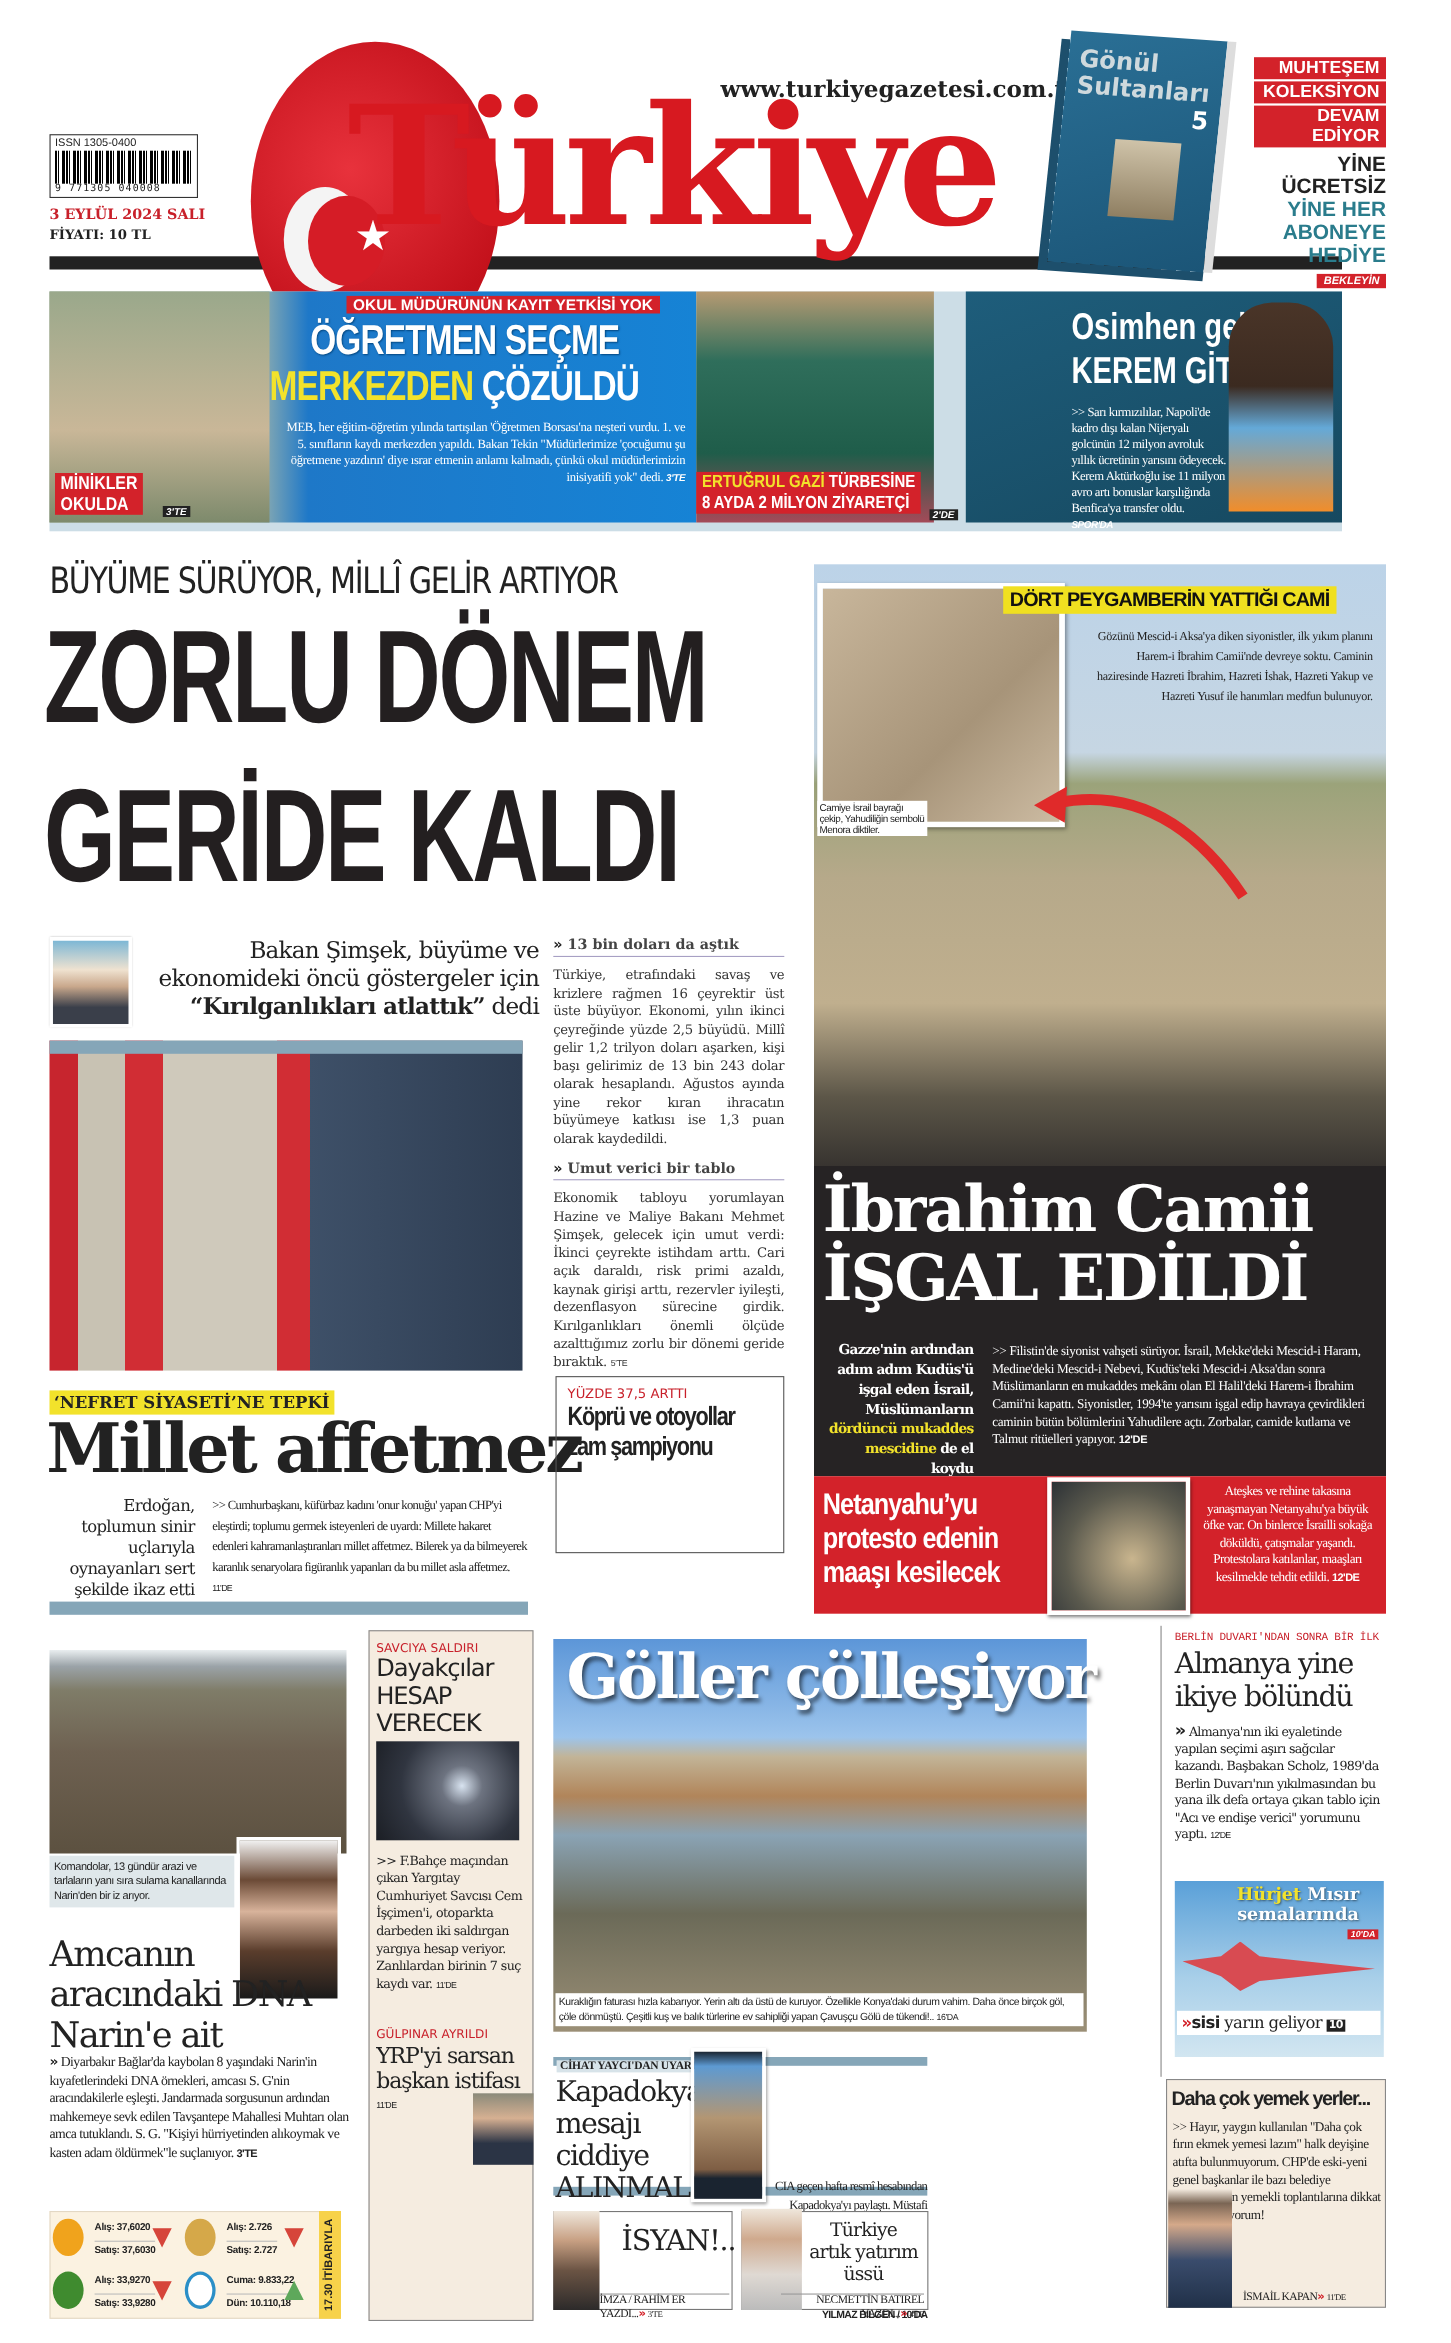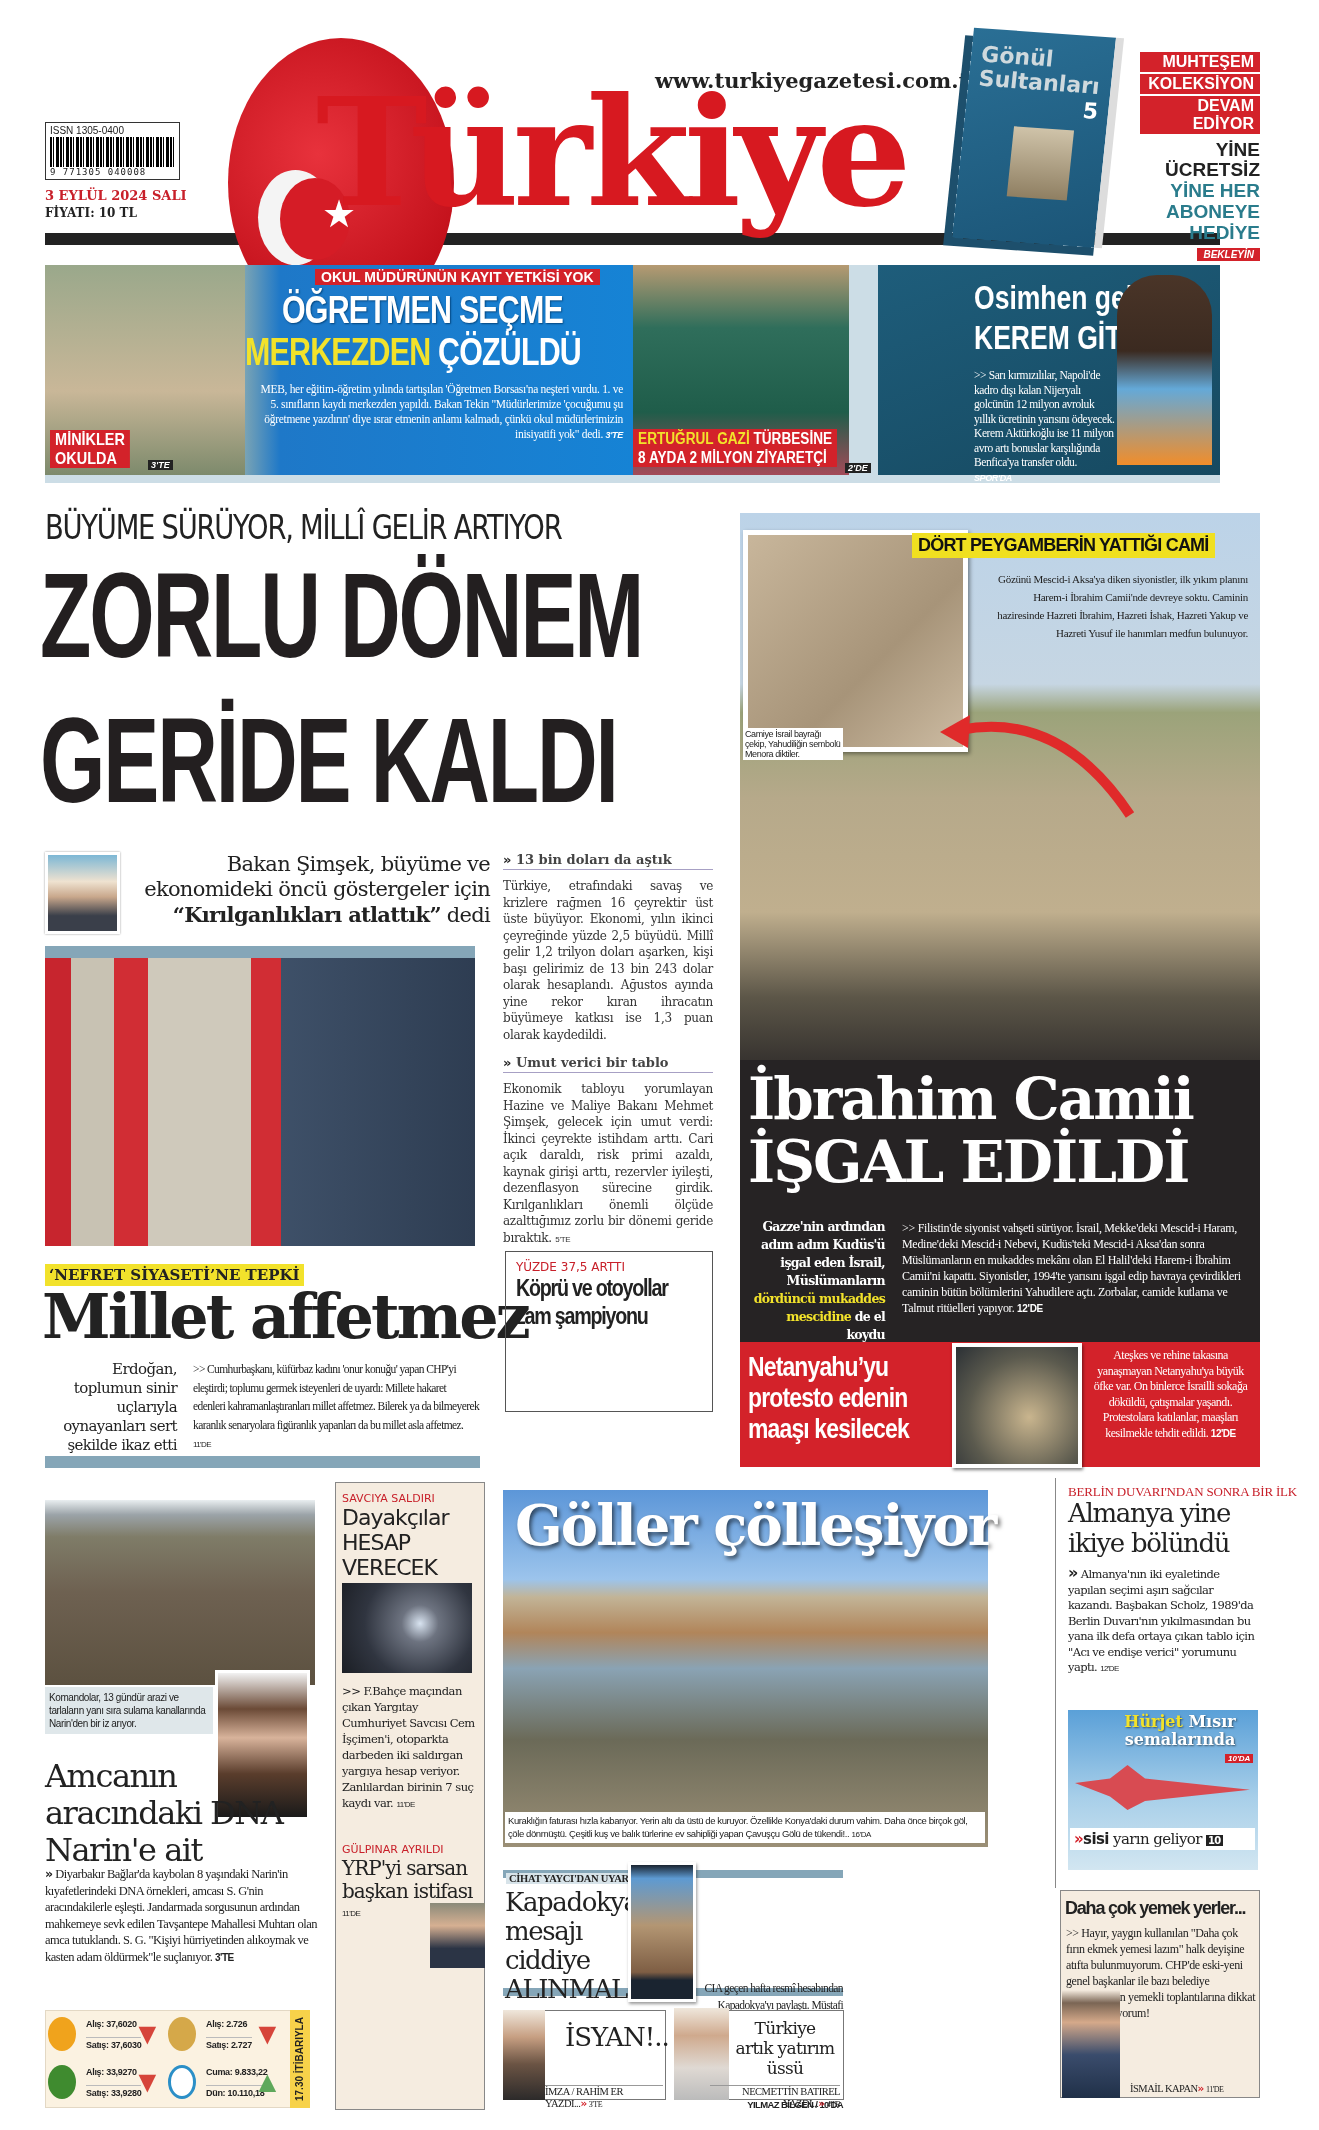--- a/index.html
+++ b/index.html
@@ -113,21 +113,21 @@
 #cia-body b{font-family:"Liberation Sans",sans-serif;font-size:9.5px}
 .col-box{position:absolute;border:1px solid #777;background:#fff}
 #isyan{left:503px;top:2010px;width:163px;height:90px}
 #isyan-ph{left:503px;top:2010px;width:42px;height:90px;background:linear-gradient(#efe7dc,#c79f82 30%,#6b5444 60%,#2c2a2a)}
 #isyan-h{left:565px;top:2022px;font-family:"DejaVu Serif",serif;font-size:26px;letter-spacing:-1px}
 #isyan-by{left:545px;top:2085px;font-family:"Liberation Serif",serif;font-size:10.5px;letter-spacing:-.5px;border-top:1px solid #999;width:118px}
 #turkiye-c{left:674px;top:2010px;width:170px;height:90px}
 #turk-ph{left:674px;top:2008px;width:55px;height:92px;background:linear-gradient(#efe7dc,#cfa98d 30%,#dfd9d3 65%,#bbb)}
 #turk-h{left:735px;top:2018px;font-family:"DejaVu Serif",serif;font-size:17px;line-height:20px;text-align:center;width:100px;letter-spacing:-.7px}
 #turk-by{left:710px;top:2085px;font-family:"Liberation Serif",serif;font-size:10.5px;letter-spacing:-.5px;border-top:1px solid #999;width:130px;text-align:right}
-#alm-k{left:1068px;top:1484px;color:#c8202a;font-family:Liberation Serif, serif;font-size:13px;letter-spacing:-.2px}
+#alm-k{left:1068px;top:1484px;color:#c8202a;font-family:Liberation Mono, monospace;font-size:10px;letter-spacing:-.2px}
 #alm-h{left:1068px;top:1498px;font-family:"DejaVu Serif",serif;font-size:26px;line-height:30px;letter-spacing:-1.3px}
 #alm-body{left:1068px;top:1565px;width:190px;font-family:"DejaVu Serif",serif;font-size:11.5px;line-height:15.5px;letter-spacing:-.6px}
 #hurjet{left:1068px;top:1710px;width:190px;height:160px;background:linear-gradient(180deg,#5aa0d8 0,#a8cfe9 55%,#d2e6f1 100%)}
 #hurjet-h{left:1110px;top:1713px;font-family:"DejaVu Serif",serif;font-weight:bold;font-size:16px;line-height:18px;color:#fff;text-align:center;text-shadow:1px 1px 2px rgba(0,0,0,.5)}
 #hurjet-h .y{color:#f2e22b}
 #hurjet-ref{left:1225px;top:1754px;background:#d3222a;color:#fff;font-size:8px;font-weight:bold;font-style:italic;padding:0 3px;font-family:"Liberation Sans",sans-serif}
 #jet{left:1075px;top:1765px;width:175px;height:45px;background:#d84b52;clip-path:polygon(0 40%,20% 30%,30% 0,40% 30%,100% 55%,40% 80%,30% 100%,20% 70%)}
 #hurjet-bar{left:1070px;top:1828px;width:185px;background:#fff;font-family:"DejaVu Serif",serif;font-size:15px;padding:2px 4px;letter-spacing:-.6px}
 #hurjet-bar .r{color:#d3222a;font-weight:bold;font-family:"DejaVu Sans",sans-serif}
 #hurjet-bar b{font-family:"DejaVu Sans",sans-serif}

